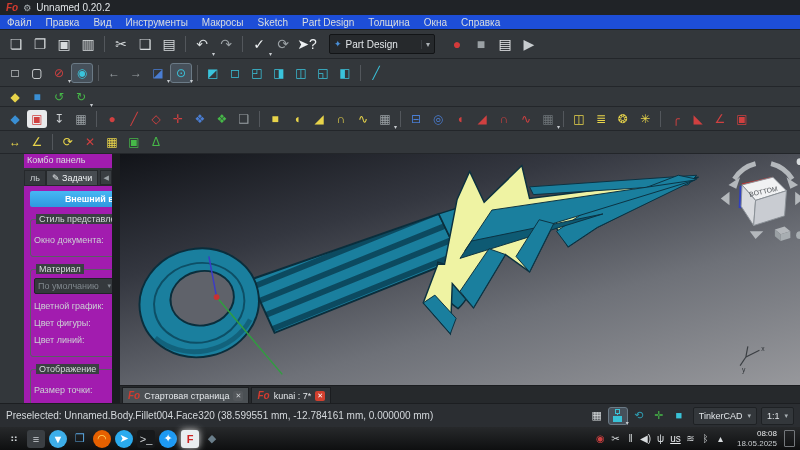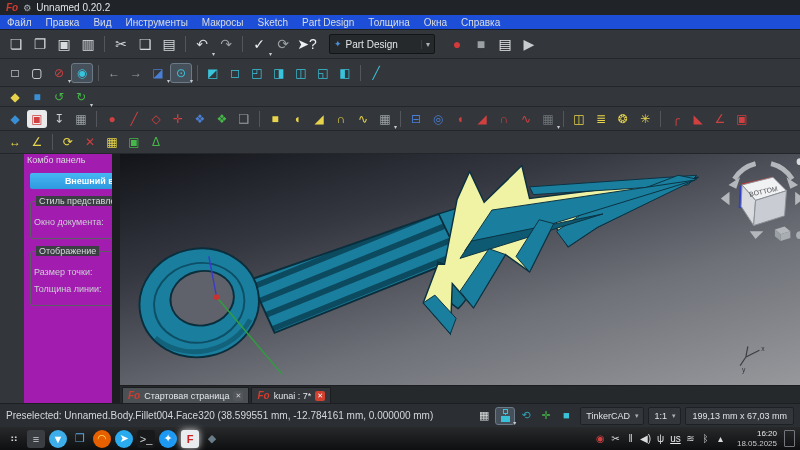--- a/index.html
+++ b/index.html
@@ -218,25 +218,37 @@
       <span class="ticon" style="color: rgb(232, 212, 74);">⟳</span>
       <span class="ticon" style="color: rgb(208, 64, 64);">✕</span>
       <span class="ticon" style="color: rgb(232, 212, 74);">▦</span>
       <span class="ticon" style="color: rgb(70, 184, 72);">▣</span>
       <span class="ticon" style="color: rgb(70, 184, 72);">Δ</span>
     </div>
 
   <div class="main">
     <div class="sidepanel">
       <div class="panel-title">Комбо панель</div>
+      <div class="panel-tabs">
+        <span class="ptab">ль</span>
+        <span class="ptab on"><span>✎</span> <span>Задачи</span></span>
+        <span class="ptab-scroll">◀</span>
+      </div>
       <div class="panel-body">
         <div class="appearance-bar">Внешний вид</div>
         <div class="groupbox">
           <span class="gtitle">Стиль представления</span>
           <div class="plabel">Окно документа:</div>
+        </div>
+        <div class="groupbox">
+          <span class="gtitle">Материал</span>
+          <div class="pcombo">По умолчанию</div>
+          <div class="plabel">Цветной график:</div>
+          <div class="plabel">Цвет фигуры:</div>
+          <div class="plabel">Цвет линий:</div>
         </div>
         <div class="groupbox">
           <span class="gtitle">Отображение</span>
           <div class="plabel">Размер точки:</div>
           <div class="plabel">Толщина линии:</div>
         </div>
       </div>
     </div>
     <div class="panel-edge"></div>
 
@@ -330,21 +342,20 @@
         <span class="ticon" style="color: rgb(47, 156, 176);">⟲</span>
         <span class="ticon" style="color: rgb(70, 184, 72);">✛</span>
         <span class="ticon" style="color: rgb(57, 194, 215);">■</span>
       </span>
     <span class="sb-combo">
         <span>TinkerCAD</span>
       </span>
     <span class="sb-combo">
         <span>1:1</span>
       </span>
-    <span class="sb-dims">199,13 mm x 67,03 mm</span>
   </div>
 
   <div class="taskbar">
     <span class="tbgroup" style="gap:4px;">
         <span class="tkicon" style="color: rgb(207, 211, 214);">⠶</span>
         <span class="tkicon" style="color: rgb(207, 211, 214); background: rgb(58, 62, 66);">≡</span>
         <span class="tkicon circle" style="color: rgb(255, 255, 255); background: rgb(61, 174, 233);">▼</span>
         <span class="tkicon" style="color: rgb(90, 167, 224);">❒</span>
         <span class="tkicon circle" style="color: rgb(255, 215, 94); background: rgb(230, 96, 0);">◠</span>
         <span class="tkicon circle" style="color: rgb(255, 255, 255); background: rgb(42, 171, 238);">➤</span>
@@ -359,18 +370,18 @@
         <span class="tricon" style="color: rgb(216, 220, 222);">✂</span>
         <span class="tricon" style="color: rgb(216, 220, 222);">‖</span>
         <span class="tricon" style="color: rgb(216, 220, 222);">◀)</span>
         <span class="tricon" style="color: rgb(216, 220, 222);">ψ</span>
         <span class="tricon" style="color: rgb(232, 234, 236); text-decoration: underline;">us</span>
         <span class="tricon" style="color: rgb(216, 220, 222);">≋</span>
         <span class="tricon" style="color: rgb(216, 220, 222);">ᛒ</span>
         <span class="tricon" style="color: rgb(216, 220, 222);">▴</span>
       </span>
     <span class="clock">
-      <div>16:20</div>
+      <div>08:08</div>
       <div class="d">18.05.2025</div>
     </span>
     <span class="peek"></span>
   </div>
 </div>
 
 </body></html>

